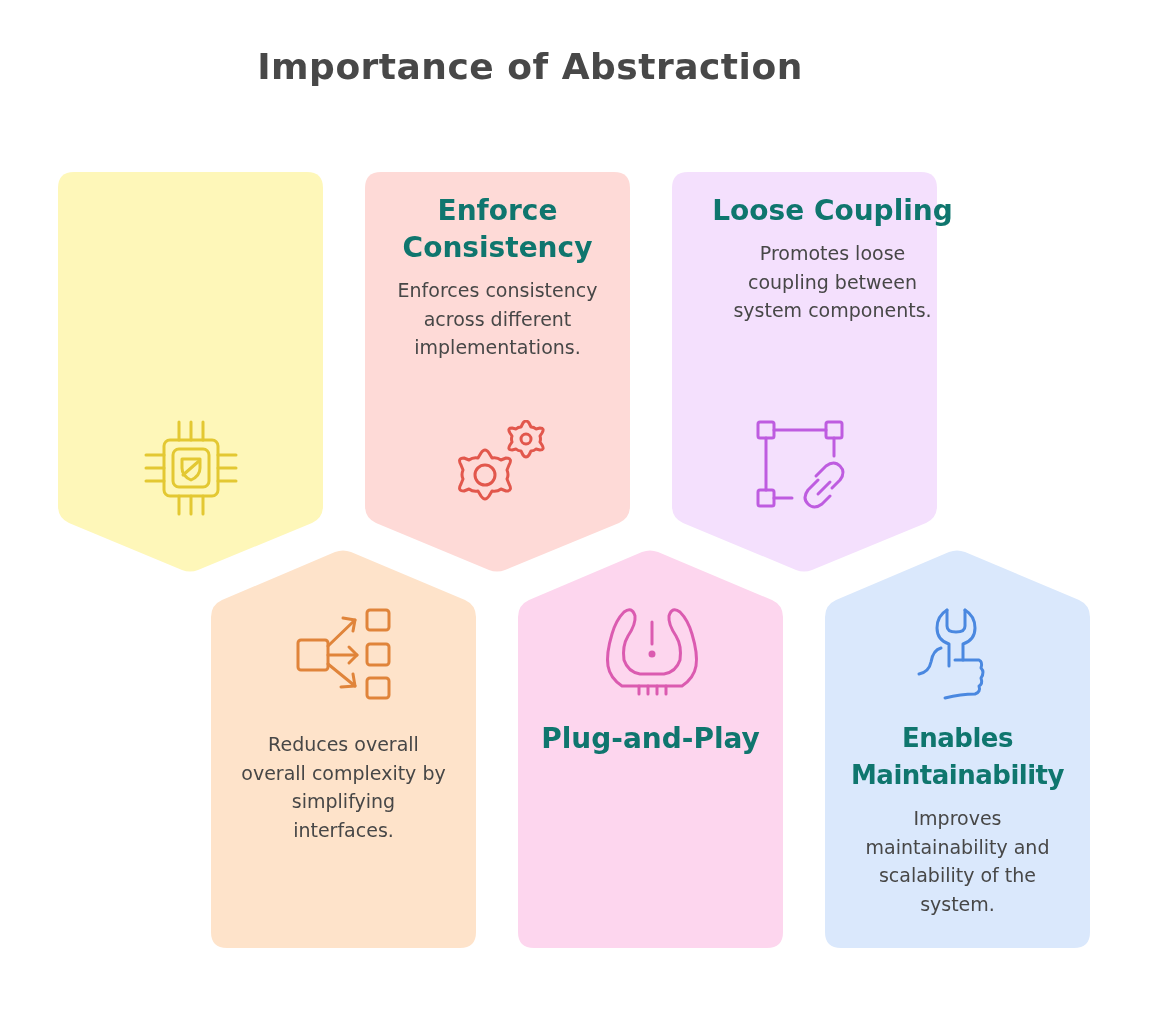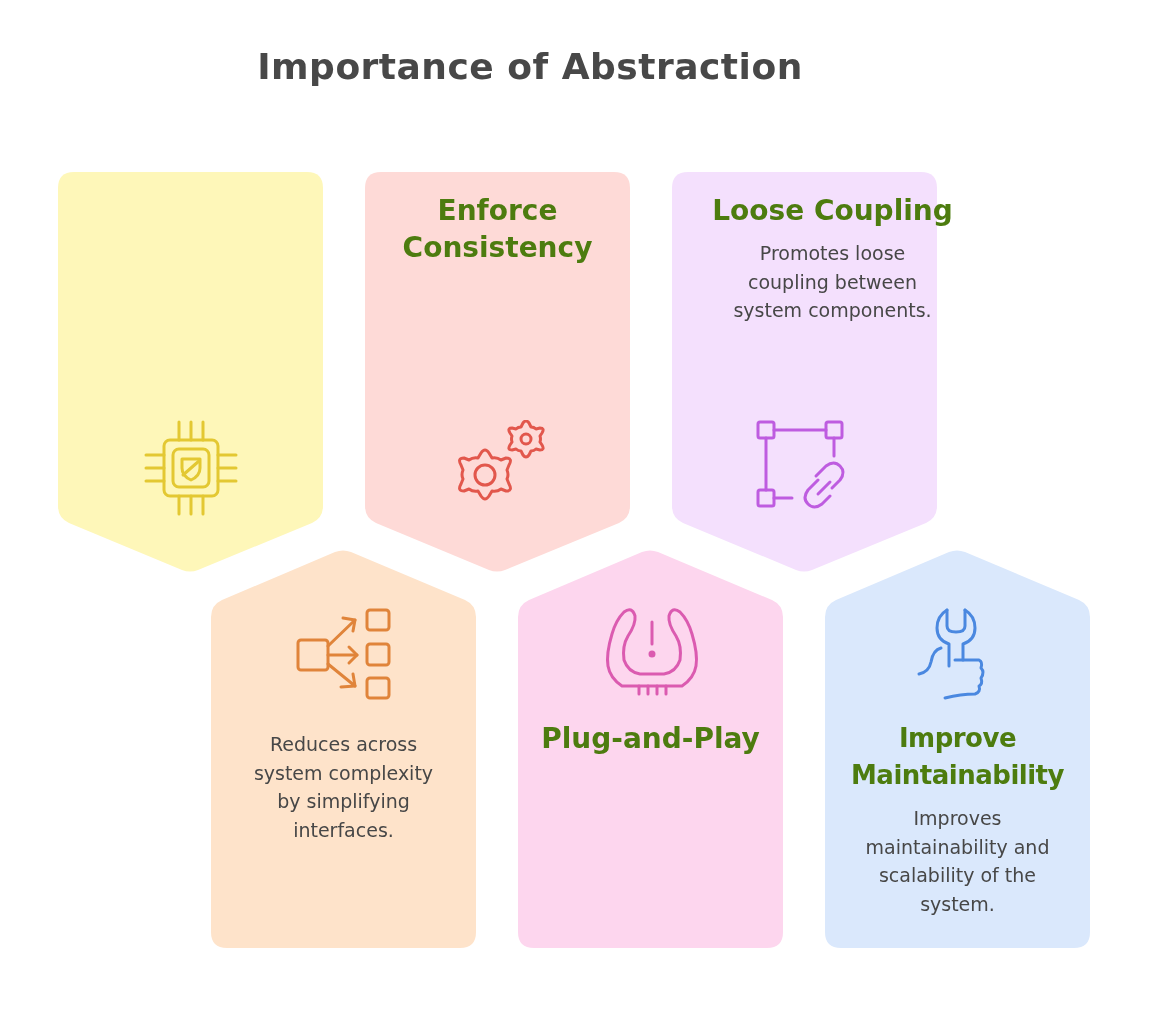--- a/index.html
+++ b/index.html
@@ -5,21 +5,21 @@
   html, body { margin: 0; padding: 0; background: #ffffff; }
   body { width: 1152px; height: 1010px; position: relative; overflow: hidden;
          font-family: "DejaVu Sans", sans-serif; color: #444444; }
   .title { position: absolute; left: 0; top: 46px; width: 1060px; text-align: center;
            font-family: "DejaVu Sans", sans-serif; font-weight: bold; font-size: 36px;
            color: #484848; letter-spacing: 0.5px; }
   .card { position: absolute; width: 265px; }
   .card svg.shape { position: absolute; left: 0; top: 0; }
   .content { position: absolute; left: 0; width: 265px; text-align: center; }
   .heading { font-family: "DejaVu Sans", sans-serif; font-weight: bold; font-size: 28px;
-             line-height: 37px; color: #4d7c0f; }
+             line-height: 37px; color: #0f766e; }
   .heading.wide { font-size: 26px; letter-spacing: -0.5px; }
   .desc { font-family: "DejaVu Sans", sans-serif; font-size: 19px; line-height: 28.5px;
           color: #474747; margin-top: 10px; padding: 0 30px; }
   .icon { position: absolute; }
 </style>
 </head>
 <body>
 
 <div class="title">Importance of Abstraction</div>
 
@@ -40,20 +40,21 @@
     <path d="M76 35 H94 M76 48 H94 M76 61 H94"></path>
   </svg>
 </div>
 
 <div class="card" style="left:365px; top:172px; height:400px;">
   <svg class="shape" width="265" height="400">
     <path d="M16 0 H249 Q265 0 265 16 V334 Q265 346 254 351 L140 398 Q132 401 124 398 L11 351 Q0 346 0 334 V16 Q0 0 16 0 Z" fill="#FEDAD7"></path>
   </svg>
   <div class="content" style="top:20px;">
     <div class="heading">Enforce Consistency</div>
+    <div class="desc">Enforces consistency across different implementations.</div>
   </div>
   <svg class="icon" style="left:82px; top:248px;" width="100" height="96" viewBox="0 0 100 96" fill="none" stroke="#E2574C" stroke-width="3" stroke-linejoin="round">
     <path d="M34 33 Q38 27 42 33 L45 38 Q50 37 54 40 L59 38 Q66 38 62 45 L60 50 Q62 55 60 59 L62 64 Q66 71 59 71 L54 69 Q50 72 45 71 L42 76 Q38 82 34 76 L31 71 Q26 72 22 69 L17 71 Q10 71 14 64 L16 59 Q14 55 16 50 L14 45 Q10 38 17 38 L22 40 Q26 37 31 38 Z"></path>
     <circle cx="38" cy="55" r="10"></circle>
     <path d="M76 3 Q79 -1 82 3 L84 7 Q87 7 89 9 L93 8 Q98 8 95 13 L93 16 Q94 19 93 22 L95 25 Q98 30 93 30 L89 29 Q87 31 84 31 L82 35 Q79 39 76 35 L74 31 Q71 31 69 29 L65 30 Q60 30 63 25 L65 22 Q64 19 65 16 L63 13 Q60 8 65 8 L69 9 Q71 7 74 7 Z"></path>
     <circle cx="79" cy="19" r="5"></circle>
   </svg>
 </div>
 
 <div class="card" style="left:672px; top:172px; height:400px;">
@@ -88,21 +89,21 @@
     <rect x="72" y="38" width="22" height="21" rx="3"></rect>
     <rect x="72" y="72" width="22" height="20" rx="3"></rect>
     <path d="M33 40 L60 14"></path>
     <path d="M48 12 L60 14 L58 25"></path>
     <path d="M33 49 H62"></path>
     <path d="M54 41 L62 49 L54 57"></path>
     <path d="M33 58 L60 80"></path>
     <path d="M46 81 L60 80 L58 68"></path>
   </svg>
   <div class="content" style="top:170px;">
-    <div class="desc">Reduces across system complexity by simplifying interfaces.</div>
+    <div class="desc">Reduces overall overall complexity by simplifying interfaces.</div>
   </div>
 </div>
 
 <div class="card" style="left:518px; top:550px; height:400px;">
   <svg class="shape" width="265" height="400">
     <path d="M124 2 Q132 -1 140 2 L254 50 Q265 55 265 67 V382 Q265 398 249 398 H16 Q0 398 0 382 V67 Q0 55 11 50 Z" fill="#FDD6EE"></path>
   </svg>
   <svg class="icon" style="left:84px; top:56px;" width="100" height="96" viewBox="0 0 100 96" fill="none" stroke="#DB5BB0" stroke-width="3" stroke-linecap="round" stroke-linejoin="round">
     <path d="M22 6 Q30 0 33 10 Q34 18 26 30 Q20 40 22 54 Q26 66 38 68 H62 Q74 66 78 54 Q80 40 74 30 Q66 18 67 10 Q70 0 78 6 Q86 14 90 28 Q96 48 94 60 Q92 72 80 80 H20 Q8 72 6 60 Q4 48 10 28 Q14 14 22 6 Z"></path>
     <path d="M50 16 V38"></path>
@@ -119,16 +120,16 @@
     <path d="M124 2 Q132 -1 140 2 L254 50 Q265 55 265 67 V382 Q265 398 249 398 H16 Q0 398 0 382 V67 Q0 55 11 50 Z" fill="#DAE8FC"></path>
   </svg>
   <svg class="icon" style="left:92px; top:56px;" width="90" height="96" viewBox="0 0 90 96" fill="none" stroke="#4A88E0" stroke-width="3" stroke-linecap="round" stroke-linejoin="round">
     <path d="M30 4 Q20 10 20 22 Q20 34 32 38 V60"></path>
     <path d="M48 4 Q58 10 58 22 Q58 34 46 38 V54"></path>
     <path d="M30 4 V20 Q30 26 39 26 Q48 26 48 20 V4"></path>
     <path d="M24 42 Q16 44 14 56 Q12 66 2 68"></path>
     <path d="M38 54 H62 Q66 56 64 62 Q68 66 64 72 Q66 78 62 80 Q64 86 58 88 Q44 88 28 92"></path>
   </svg>
   <div class="content" style="top:170px;">
-    <div class="heading wide">Improve Maintainability</div>
+    <div class="heading wide">Enables Maintainability</div>
     <div class="desc">Improves maintainability and scalability of the system.</div>
   </div>
 </div>
 
 </body></html>

